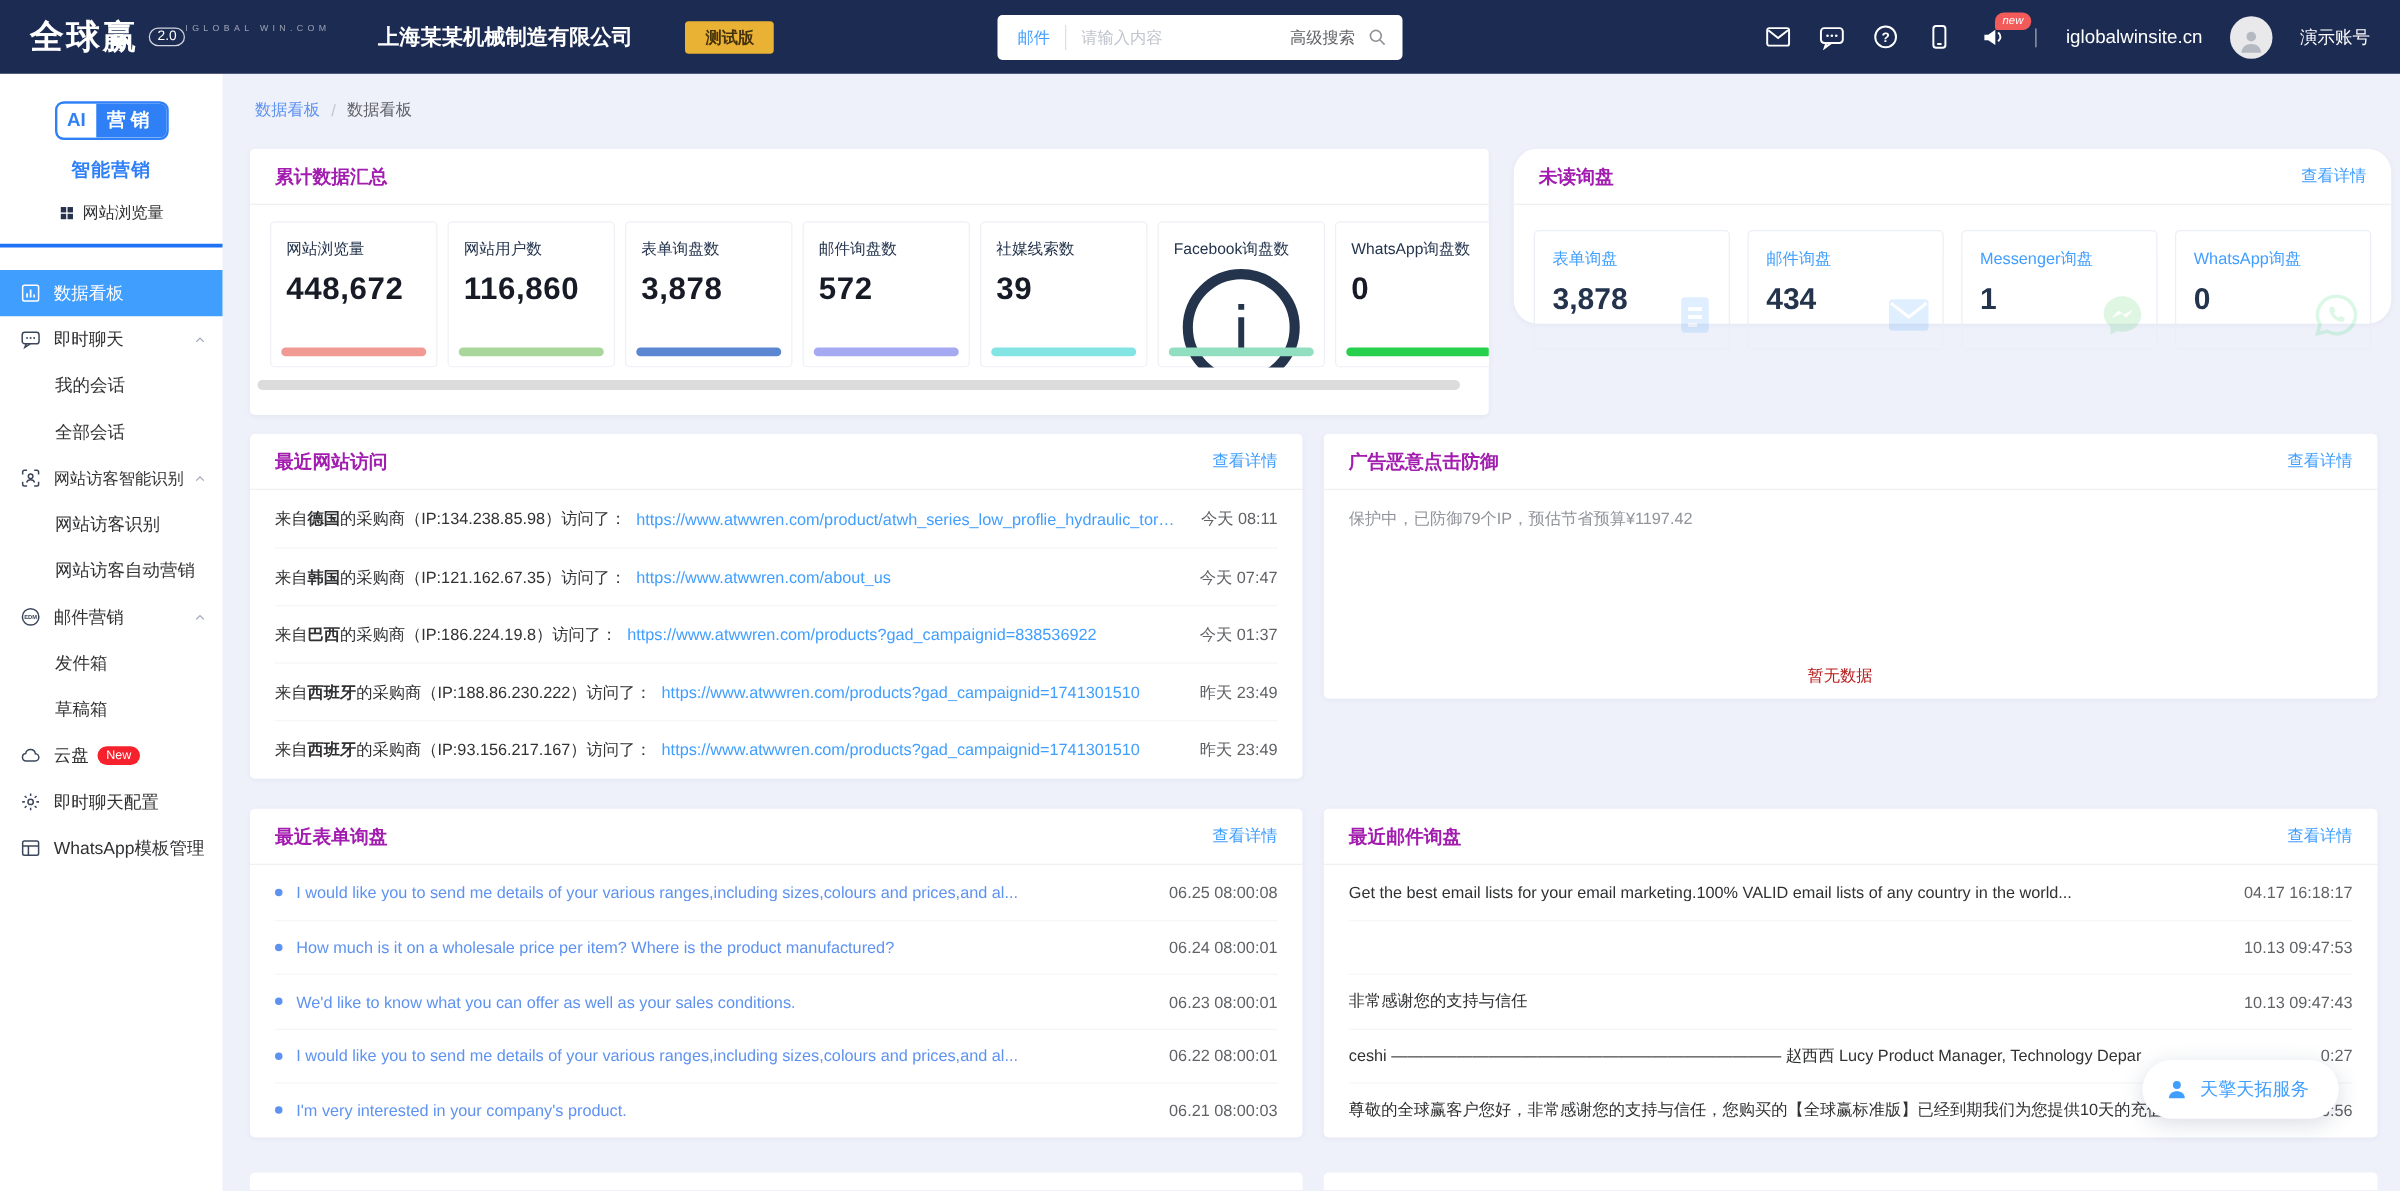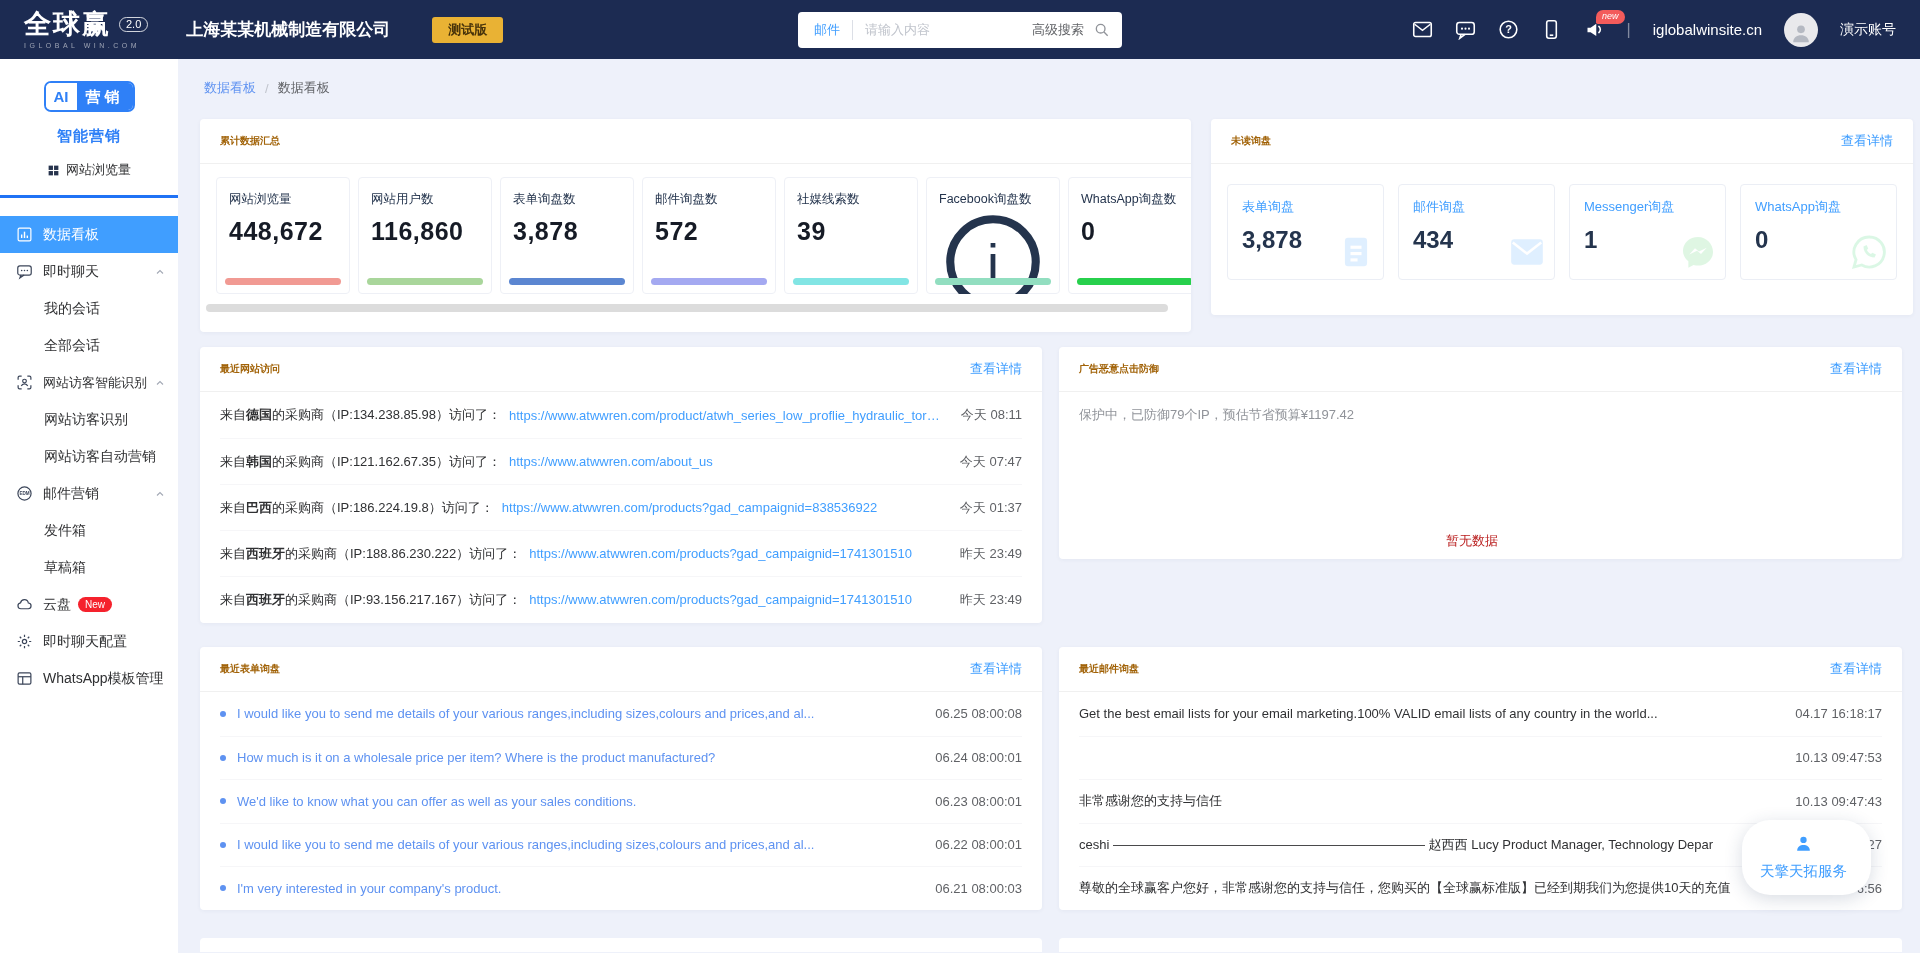--- a/index.html
+++ b/index.html
@@ -3,21 +3,21 @@
 <meta charset="utf-8">
 <style>
   * { margin:0; padding:0; box-sizing:border-box; }
   html,body { width:1920px; height:953px; overflow:hidden;
     font-family:"Liberation Sans","DejaVu Sans",sans-serif; background:#eef1fa; }
   svg { display:block; }
 
   
   .topbar { height:59px; background:#1c2b52; display:flex; align-items:center;
     padding:0 24px; position:relative; color:#fff; }
-  .logo-wrap { display:flex; flex-direction:column; line-height:1; }
+  .logo-wrap { display:flex; flex-direction:row; line-height:1; }
   .logo-line { display:flex; align-items:flex-start; gap:8px; }
   .logo-main { font-size:27px; font-weight:bold; letter-spacing:2px; }
   .logo-ver { font-size:11px; border:1px solid rgba(255,255,255,.8); border-radius:8px;
     padding:1px 6px; margin-top:6px; }
   .logo-sub { font-size:7px; letter-spacing:3.5px; color:rgba(255,255,255,.55); margin-top:4px; }
   .company { font-size:17px; font-weight:bold; margin-left:38px; }
   .trial-badge { background:#e9b234; color:#46320a; font-size:13px; font-weight:bold;
     border-radius:3px; padding:4px 16px; margin-left:42px; cursor:pointer; }
   .searchbox { position:absolute; left:50%; transform:translateX(-50%); width:324px; height:36px;
     background:#fff; border-radius:4px; display:flex; align-items:center; padding:0 12px 0 16px; }
@@ -71,26 +71,26 @@
   
   .breadcrumb { font-size:13px; display:flex; gap:9px; align-items:center; padding:8px 0 0 4px; }
   .bc-first { color:#5e92f1; cursor:pointer; }
   .bc-sep { color:#c0c4cc; }
   .bc-cur { color:#606266; }
 
   
   .panel { background:#fff; border-radius:4px; box-shadow:0 1px 4px rgba(30,50,90,.05); }
   .phead { height:45px; display:flex; align-items:center; justify-content:space-between;
     padding:0 20px; border-bottom:1px solid #f0f0f0; }
-  .ptitle { font-size:10px; font-weight:bold; color:#a16207; }
+  .ptitle { font-size:15px; font-weight:bold; color:#a21caf; }
   .plink { font-size:13px; color:#409eff; cursor:pointer; }
 
   .row1 { display:flex; gap:20px; margin-top:22px; align-items:flex-start; }
   .summary-panel { width:991px; flex:0 0 991px; height:213px; }
-  .unread-panel { flex:1; height:196px; }
+  .unread-panel { flex:1; height:140px;border-radius:19px; }
   .row2 { display:flex; gap:17px; margin-top:15px; }
   .row3 { display:flex; gap:17px; margin-top:24px; }
   .col-l { width:842px; flex:0 0 842px; height:276px; }
   .col-r { flex:1; height:212px; }
   .row3 .col-l, .row3 .col-r { height:263px; }
   .row4 { display:flex; gap:17px; margin-top:28px; }
   .stub { height:14px; border-radius:4px 4px 0 0; background:#fff; }
   .stub.l { width:842px; flex:0 0 842px; }
   .stub.r { flex:1; }
 
@@ -134,21 +134,21 @@
     border-top:1px solid #f6f6f8; white-space:nowrap; }
   .inq-row:first-child { border-top:none; }
   .dot { width:6px; height:6px; border-radius:50%; background:#5e92f1; margin-right:11px; flex:0 0 6px; }
   .inq-text { color:#5e92f1; flex:1; overflow:hidden; text-overflow:ellipsis; cursor:pointer; }
   .inq-text.dark { color:#303133; cursor:default; }
   .inq-time { color:#606266; margin-left:14px; }
 
   
   .float-svc { position:fixed; right:49px; bottom:58px; background:#fff; border-radius:28px;
     box-shadow:0 4px 18px rgba(40,60,100,.18); padding:14px 24px 14px 18px; display:flex;
-    align-items:center; gap:9px; cursor:pointer; z-index:50;flex-direction:column; }
+    align-items:center; gap:9px; cursor:pointer; z-index:50; }
   .float-svc svg { width:19px; height:19px; color:#409eff; }
   .float-svc span { color:#409eff; font-size:14.5px; }
 </style>
 </head>
 <body>
 
 <header class="topbar">
   <div class="logo-wrap">
     <div class="logo-line">
       <span class="logo-main">全球赢</span>

